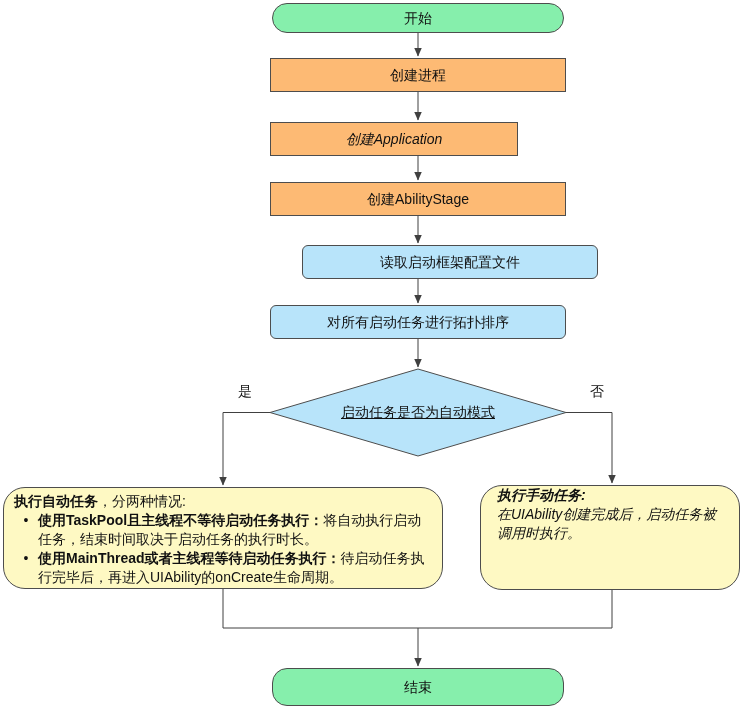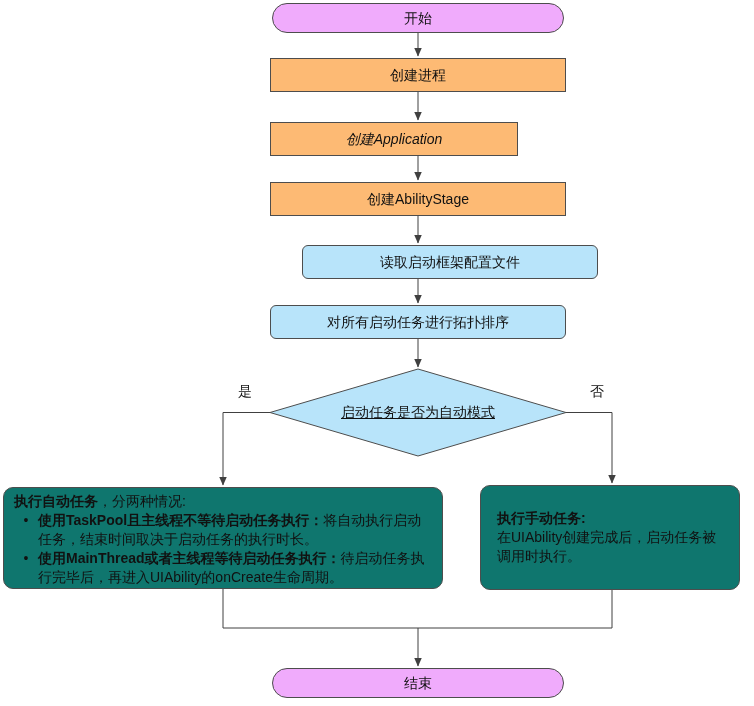--- a/index.html
+++ b/index.html
@@ -12,42 +12,42 @@
   .canvas{position:absolute;inset:0;width:754px;height:706px;}
   svg.wires{position:absolute;left:0;top:0;width:754px;height:706px;pointer-events:none;}
 
   .node{
     position:absolute;box-sizing:border-box;
     border:1px solid #4d4d4d;
     display:flex;align-items:center;justify-content:center;
     font-size:14px;line-height:18px;text-align:center;
     background:#ffffff;
   }
-  .pill{border-radius:15px;background:#f0abfc;}
+  .pill{border-radius:15px;background:#86efac;}
   .green{background:#fdba74;border-radius:0;}
   .blue{background:#b8e4fa;border-radius:6px;}
   .bigbox{
-    background:#0f766e;border-radius:10px;
+    background:#fef9c3;border-radius:22px;
     display:block;text-align:left;
     font-size:14px;line-height:19px;
   }
   .diamond-label{
     position:absolute;left:318px;top:369px;width:200px;height:87px;
     display:flex;align-items:center;justify-content:center;text-align:center;
     font-size:14px;line-height:19px;text-decoration:underline;
   }
   .edge-label{
     position:absolute;font-size:14px;line-height:16px;
   }
   .autobox-inner{padding:4px 8px 4px 10px;}
   .bullet-row{display:flex;}
   .bullet-dot{width:24px;flex:0 0 24px;text-align:center;}
   .bullet-text{flex:1;}
   b{font-weight:bold;}
-  .manual-inner{padding:0 16px;display:flex;flex-direction:column;justify-content:center;height:100%;box-sizing:border-box;}
+  .manual-inner{padding:0 16px;display:flex;flex-direction:column;height:100%;box-sizing:border-box;font-style:italic;}
 </style>
 </head>
 <body>
 
 <div class="canvas">
 
   <svg class="wires" viewBox="0 0 754 706">
     <defs>
       <marker id="arw" markerWidth="9" markerHeight="8" refX="8.5" refY="4" orient="auto" markerUnits="userSpaceOnUse">
         <path d="M0,0 L9,4 L0,8 z" fill="#404040"></path>
@@ -99,15 +99,15 @@
     </div>
   </div>
 
   <div class="node bigbox" style="left:480px;top:485px;width:260px;height:105px;">
     <div class="manual-inner">
       <div><b>执行手动任务:</b></div>
       <div>在UIAbility创建完成后，启动任务被调用时执行。</div>
     </div>
   </div>
 
-  <div class="node pill" style="left:272px;top:668px;width:292px;height:30px;">结束</div>
+  <div class="node pill" style="left:272px;top:668px;width:292px;height:38px;">结束</div>
 
 </div>
 
 </body></html>

